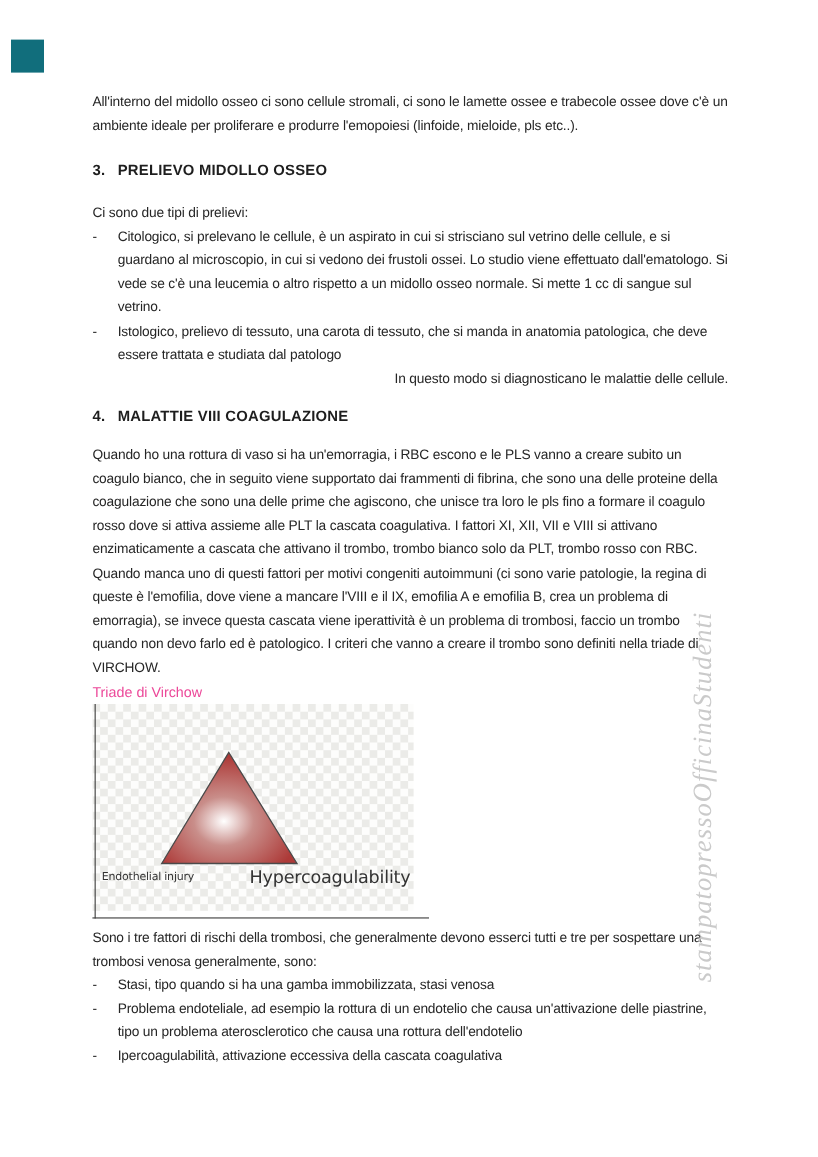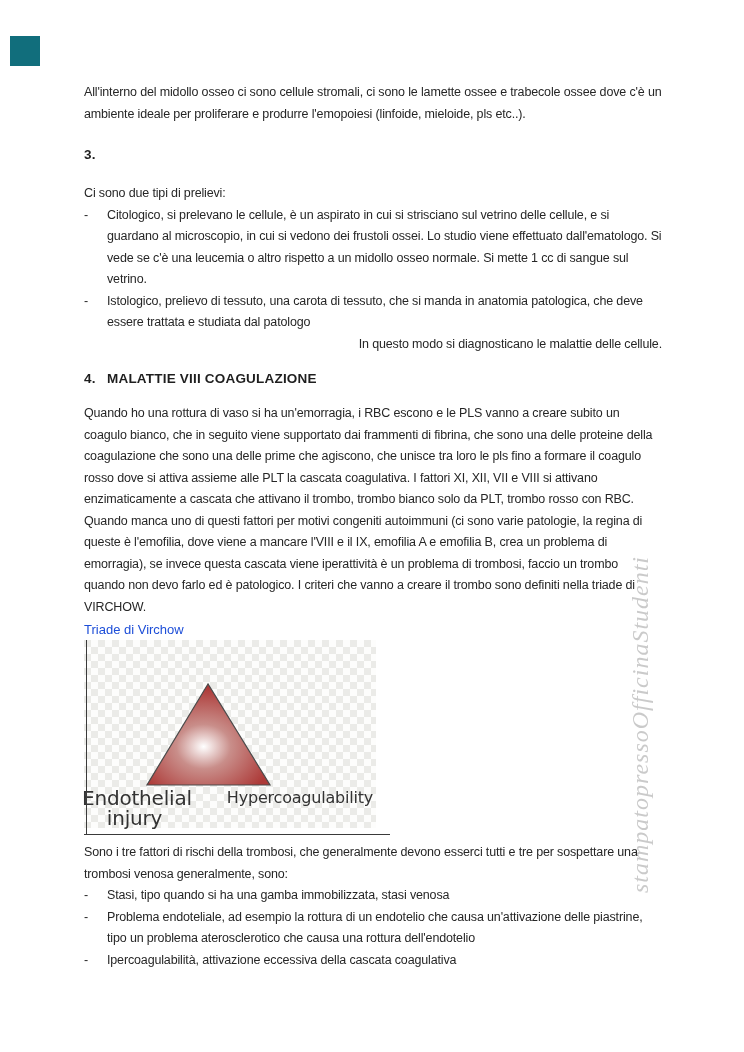--- a/index.html
+++ b/index.html
@@ -27,21 +27,21 @@
   }
   .heading .h-num { width:23px; flex:0 0 23px; }
   .bullet-list { margin:0; padding:0; list-style:none; }
   .bullet { display:flex; margin:0; }
   .bullet .b-marker { width:23px; flex:0 0 23px; }
   .bullet .b-text { flex:1; }
   .closing3 { margin:0 0 14px 0;text-align:right; }
   .heading4 { margin-bottom:14px; }
   .bigpara { margin:0; }
   .fig-caption {
-    margin:4px 0 0 0; font-size:13px; line-height:16px; color:#1d4ed8;
+    margin:4px 0 0 0; font-size:13px; line-height:16px; color:#ec4899;
     letter-spacing:0; font-family:"Liberation Sans", sans-serif;
   }
   .figure {
     position:relative; margin-top:2px;
     width:296px; height:196px;
   }
   .fig-canvas {
     position:absolute; left:0; top:0; width:292px; height:188px;
     background:
       repeating-conic-gradient(#fdfdfc 0% 25%, #ebebe8 0% 50%);
@@ -54,21 +54,21 @@
   .fig-bottom-line {
     position:absolute; left:0; top:194px; width:306px; height:1px;
     background:#3a3a3a;
   }
   .fig-svg { position:absolute; left:0; top:0; }
   .fig-label {
     position:absolute; text-align:center; color:#333333;
     font-family:"DejaVu Sans", sans-serif; letter-spacing:-0.2px;
   }
   .fig-label-top  { left:67px;  top:1px;   width:115px; font-size:17px; line-height:22px; }
-  .fig-label-bl   { left:-2px;  top:148px; width:105px; font-size:20px; line-height:20px; }
+  .fig-label-bl   { left:-2px;  top:148px; width:105px; font-size:10px; line-height:20px; }
   .fig-label-br   { left:134px; top:148px; width:164px; font-size:16px; line-height:20px; white-space:nowrap; }
   .after-figure { margin-top:6px; }
   .closing4 { margin-top:1px; }
   .watermark {
     position:absolute; left:450px; top:711px; width:380px;
     transform:rotate(-90deg); transform-origin:center center;
     font-family:"Liberation Serif", serif; font-style:italic;
     font-size:24px; letter-spacing:1px; text-align:center;
     pointer-events:none; opacity:0.95;
   }
@@ -84,20 +84,21 @@
 <div class="page">
 
   <div class="corner-mark" style="background: rgb(17, 110, 124);"></div>
 
   <div class="content">
 
     <p class="para intro">All'interno del midollo osseo ci sono cellule stromali, ci sono le lamette ossee e trabecole ossee dove c'è un ambiente ideale per proliferare e produrre l'emopoiesi (linfoide, mieloide, pls etc..).</p>
 
     <div class="heading">
       <span class="h-num">3.</span>
+      <span class="h-title">PRELIEVO MIDOLLO OSSEO</span>
     </div>
 
     <p class="para">Ci sono due tipi di prelievi:</p>
 
     <ul class="bullet-list">
       <li class="bullet">
         <span class="b-marker">-</span>
         <span class="b-text">Citologico, si prelevano le cellule, è un aspirato in cui si strisciano sul vetrino delle cellule, e si guardano al microscopio, in cui si vedono dei frustoli ossei. Lo studio viene effettuato dall'ematologo. Si vede se c'è una leucemia o altro rispetto a un midollo osseo normale. Si mette 1 cc di sangue sul vetrino.</span>
       </li>
       <li class="bullet">

